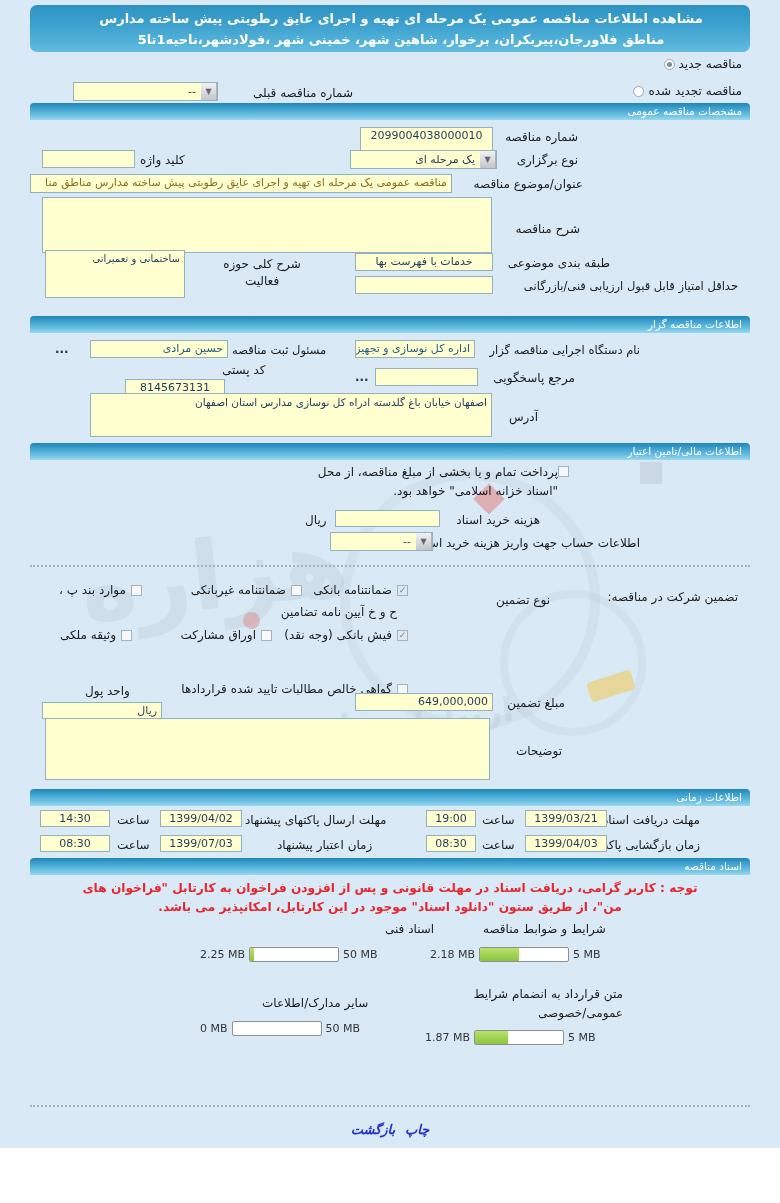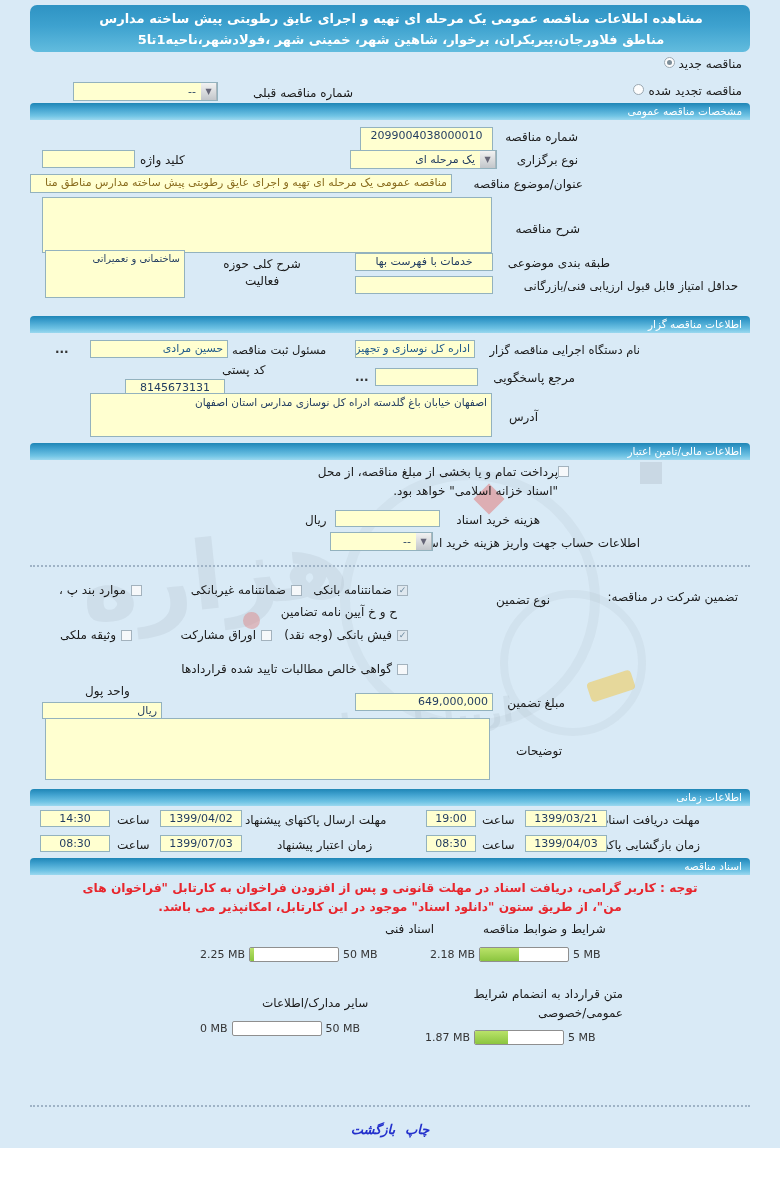--- a/index.html
+++ b/index.html
@@ -32,21 +32,21 @@
   .sel .arrow{width:15px;align-self:stretch;background:linear-gradient(to bottom,#f2f2f2,#c2c6ca);
     border-right:1px solid #aab6bc;display:flex;align-items:center;justify-content:center;
     color:#667;font-size:8px;}
   .dots{position:absolute;left:30px;width:720px;border-top:2px dotted #9fb3c6;}
   .cbrow{position:absolute;display:flex;align-items:center;gap:5px;}
   .cb{width:11px;height:11px;border:1px solid #a3b2bd;background:#f6f8fa;box-sizing:border-box;
     font-size:9px;line-height:9px;text-align:center;color:#6d8aa0;}
   .cb.checked{background:#dfe8ef;}
   .cb.checked::after{content:"✓";}
   .cblbl{font-size:12px;color:#1a1a1a;white-space:nowrap;}
-  .radiorow{position:absolute;display:flex;gap:4px;direction:ltr;}
+  .radiorow{position:absolute;display:flex;align-items:center;gap:4px;direction:ltr;}
   .radio{width:11px;height:11px;border:1px solid #9aa8b2;border-radius:50%;background:#fdfdfd;
     box-sizing:border-box;position:relative;}
   .radio.sel-on::after{content:"";position:absolute;left:2px;top:2px;width:5px;height:5px;
     border-radius:50%;background:#7d8e99;}
   .rlbl{font-size:12px;color:#1a1a1a;white-space:nowrap;direction:rtl;}
   .rednote{position:absolute;color:#e8262d;font-size:12.2px;font-weight:bold;text-align:center;line-height:1.55;}
   .pbar-row{position:absolute;display:flex;align-items:center;gap:4px;direction:ltr;font-size:11px;color:#333;}
   .pbar{width:88px;height:13px;border:1px solid #8f8f8f;background:#fff;border-radius:2px;overflow:hidden;}
   .pfill{height:100%;background:linear-gradient(to bottom,#b9e269,#8bc53f);}
   .filelbl{position:absolute;font-size:12px;color:#1a1a1a;}
@@ -172,21 +172,21 @@
     <span class="cblbl">فیش بانکی (وجه نقد)</span>
   </div>
   <div class="cbrow" style="right:508px;top:628px;">
     <span class="cb"></span>
     <span class="cblbl">اوراق مشارکت</span>
   </div>
   <div class="cbrow" style="right:648px;top:628px;">
     <span class="cb"></span>
     <span class="cblbl">وثیقه ملکی</span>
   </div>
-  <div class="cbrow" style="right:372px;top:662px;">
+  <div class="cbrow" style="right:372px;top:682px;">
     <span class="cb"></span>
     <span class="cblbl">گواهی خالص مطالبات تایید شده قراردادها</span>
   </div>
 
   <div class="lbl" style="right:215px;top:696px;">مبلغ تضمین</div>
   <div class="fld" style="left:355px;top:693px;width:138px;height:18px;text-align:right;">649,000,000</div>
   <div class="lbl" style="left:85px;top:684px;">واحد پول</div>
   <div class="fld" style="left:42px;top:702px;width:120px;height:17px;text-align:right;">ریال</div>
 
   <div class="lbl" style="right:218px;top:744px;">توضیحات</div>

